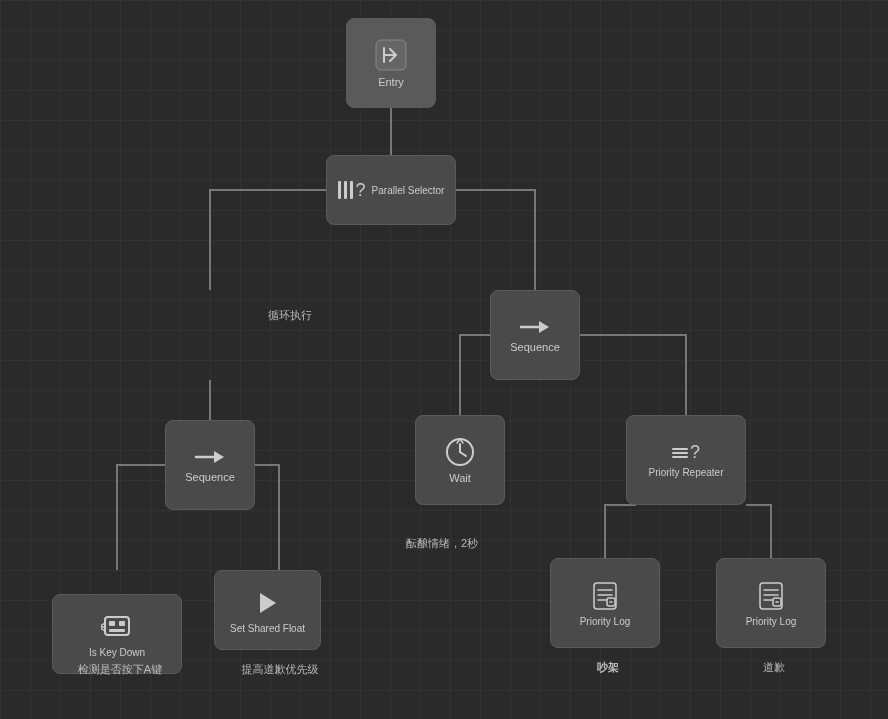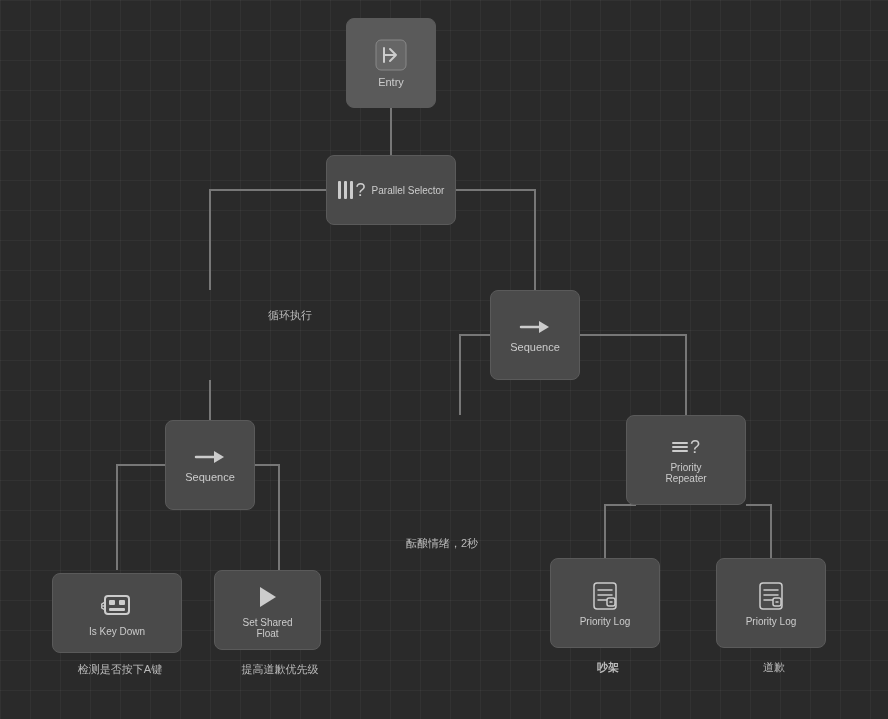--- a/index.html
+++ b/index.html
@@ -108,21 +108,21 @@
       height: 90px;
       left: 626px;
       top: 415px;
     }
 
     
     .node-keydown {
       width: 130px;
       height: 80px;
       left: 52px;
-      top: 573px;
+      top: 594px;
     }
 
     
     .node-setfloat {
       width: 107px;
       height: 80px;
       left: 214px;
       top: 570px;
     }
 
@@ -202,21 +202,21 @@
       width: 120px;
     }
 
     .node-inner {
       display: flex;
       flex-direction: column;
       align-items: center;
       justify-content: center;
       width: 100%;
       height: 100%;
-      padding: 24px;
+      padding: 2px;
     }
   </style>
 </head>
 <body>
 
 <div class="canvas">
 
   <svg class="connections">
 
     <line class="connection-line" x1="391" y1="108" x2="391" y2="155"></line>
@@ -287,20 +287,34 @@
       <div class="node-icon">
         <svg width="32" height="20" viewBox="0 0 32 20">
           <line x1="2" y1="10" x2="22" y2="10" stroke="#ccc" stroke-width="2.5" stroke-linecap="round"></line>
           <polygon points="20,4 30,10 20,16" fill="#ccc"></polygon>
         </svg>
       </div>
       <div class="node-label">Sequence</div>
     </div>
   </div>
 
+  <div class="node node-wait">
+    <div class="node-inner">
+      <div class="node-icon">
+        <svg width="32" height="32" viewBox="0 0 32 32">
+          <circle cx="16" cy="16" r="13" stroke="#ccc" stroke-width="2" fill="none"></circle>
+          <line x1="16" y1="8" x2="16" y2="16" stroke="#ccc" stroke-width="2" stroke-linecap="round"></line>
+          <line x1="16" y1="16" x2="22" y2="20" stroke="#ccc" stroke-width="2" stroke-linecap="round"></line>
+          <line x1="16" y1="3" x2="13" y2="7" stroke="#ccc" stroke-width="1.5" stroke-linecap="round"></line>
+          <line x1="16" y1="3" x2="19" y2="7" stroke="#ccc" stroke-width="1.5" stroke-linecap="round"></line>
+        </svg>
+      </div>
+      <div class="node-label">Wait</div>
+    </div>
+  </div>
 
   <div class="annotation annotation-wait">酝酿情绪，2秒</div>
 
   <div class="node node-priority-selector">
     <div class="node-inner">
       <div class="node-icon">
         <div style="display:flex; gap:2px; align-items:center;">
           <div style="display:flex; flex-direction:column; gap:2px; justify-content:center;">
             <span style="width:16px;height:2px;background:#ccc;border-radius:1px;display:inline-block;"></span>
             <span style="width:16px;height:2px;background:#ccc;border-radius:1px;display:inline-block;"></span>

